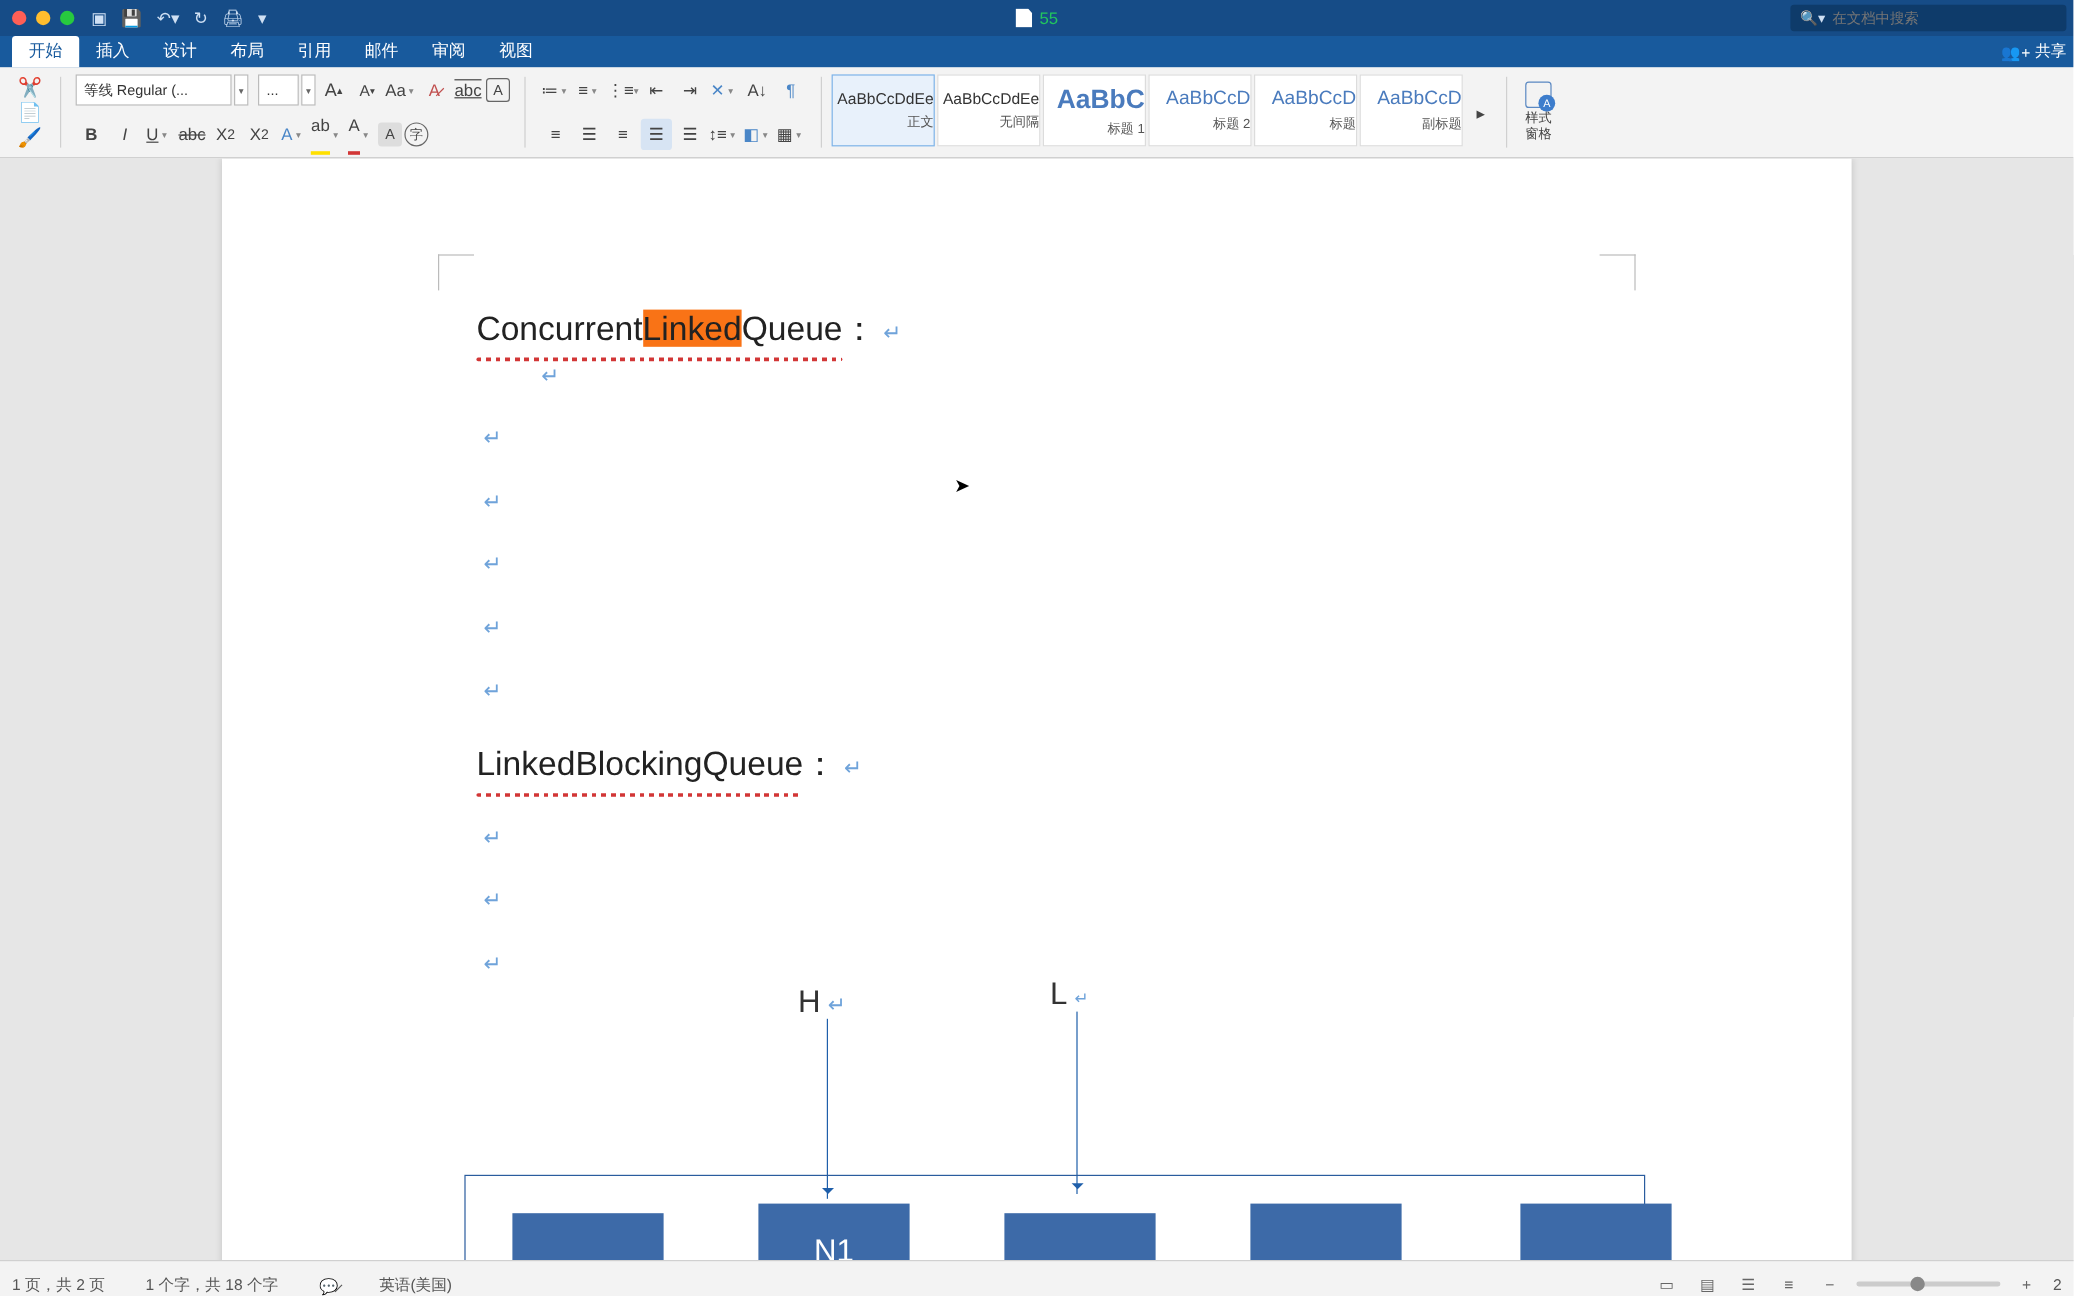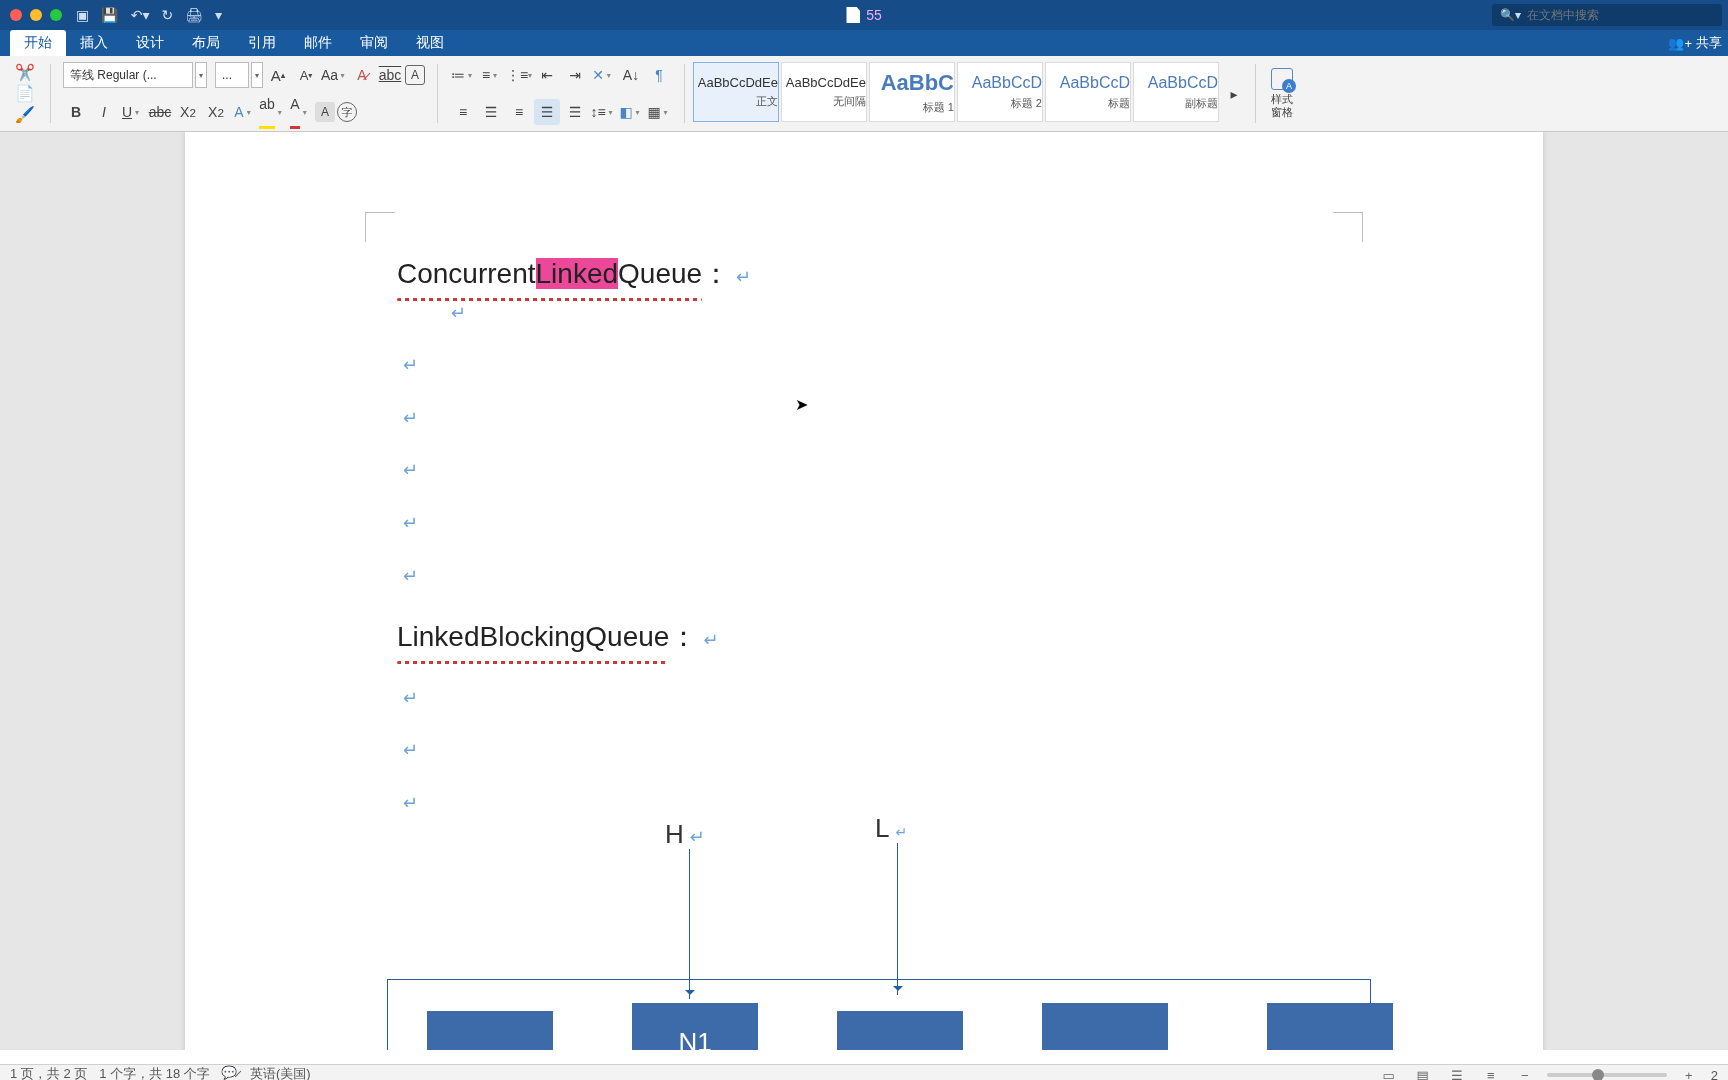--- a/index.html
+++ b/index.html
@@ -5,21 +5,21 @@
 * { margin:0; padding:0; box-sizing:border-box; font-family:-apple-system,"Helvetica Neue",Arial,sans-serif; }
 body { width:1728px; height:1080px; background:#fff; overflow:hidden; }
 
 
 .titlebar { height:30px; background:#164c87; display:flex; align-items:center; position:relative; }
 .traffic { display:flex; gap:8px; padding-left:10px; }
 .traffic span { width:12px; height:12px; border-radius:50%; display:block; }
 .traffic .r{background:#ff5f56;} .traffic .y{background:#ffbd2e;} .traffic .g{background:#27c93f;}
 .qat { display:flex; align-items:center; gap:12px; margin-left:14px; }
 .qat-btn { color:#cfe0f4; font-size:14px; cursor:pointer; }
-.doc-title { position:absolute; left:50%; transform:translateX(-50%); color:#f0abfc; font-size:14px; display:flex; align-items:center; gap:6px;}
+.doc-title { position:absolute; left:50%; transform:translateX(-50%); color:#22c55e; font-size:14px; display:flex; align-items:center; gap:6px;}
 .doc-icon{width:14px;height:16px;background:#fff;display:inline-block;clip-path:polygon(0 0,75% 0,100% 25%,100% 100%,0 100%);}
 .search-box { position:absolute; right:6px; top:4px; height:22px; width:230px; background:#0e3b6a; border-radius:3px; display:flex; align-items:center; padding:0 8px; gap:6px;}
 .search-box input { background:transparent; border:none; color:#9db6d2; font-size:12px; flex:1; outline:none;}
 .mag{color:#cfe0f4;font-size:12px;}
 
 
 .tabstrip { height:26px; background:#185a9d; display:flex; align-items:center; padding-left:10px; position:relative;}
 .tab { height:26px; padding:0 14px; color:#fff; font-size:14px; display:flex; align-items:center; cursor:pointer;}
 .tab.active { background:#fff; color:#185a9d; border-radius:3px 3px 0 0; font-weight:500;}
 .share-btn{position:absolute; right:6px; color:#fff; font-size:13px; display:flex; align-items:center; gap:4px;}
@@ -53,36 +53,36 @@
 
 
 .docwrap{position:absolute;top:132px;left:0;right:0;bottom:30px;background:#e6e6e6;overflow:hidden;}
 .page{width:1358px;min-height:1700px;background:#fff;margin:0 auto;position:relative;box-shadow:0 0 6px rgba(0,0,0,.15);}
 .corner{position:absolute;width:30px;height:30px;}
 .corner.tl{left:180px;top:80px;border-left:1px solid #bbb;border-top:1px solid #bbb;}
 .corner.tr{right:180px;top:80px;border-right:1px solid #bbb;border-top:1px solid #bbb;}
 .content{position:absolute;left:212px;right:212px;top:118px;}
 .line{font-size:28px;color:#222;line-height:1.7;display:flex;align-items:baseline;}
 .para-mark{color:#6fa3da;font-size:18px;margin-left:6px;}
-.sel-text{background:#ec4899;}
+.sel-text{background:#f97316;}
 .squiggle{position:relative;display:inline-block;}
 .squiggle::after{content:"";position:absolute;left:0;right:0;bottom:-3px;height:3px;background:repeating-linear-gradient(90deg,#d23636 0,#d23636 4px,transparent 4px,transparent 8px);border-radius:2px;}
 .cursor-ptr{position:absolute;left:398px;top:145px;font-size:16px;color:#000;}
 .indent{padding-left:48px;}
 
 
 .diagram{position:relative;margin-top:80px;height:200px;}
 .dlabel{position:absolute;font-size:26px;color:#333;}
 .arrow{position:absolute;width:1px;background:#1f5faa;}
 .arrow::after{content:"";position:absolute;bottom:-1px;left:-4px;border:5px solid transparent;border-top-color:#1f5faa;}
 .big-box{position:absolute;left:-10px;right:-40px;top:80px;height:120px;border:1px solid #2a5c9e;}
 .node{position:absolute;top:104px;width:126px;height:80px;background:#3d6aa8;display:flex;align-items:center;justify-content:center;color:#fff;font-size:26px;}
 
 
-.statusbar{position:absolute;left:0;right:0;bottom:0;height:16px;background:#f3f3f3;border-top:1px solid #d0d0d0;display:flex;align-items:flex-start;font-size:13px;color:#555;padding:0 10px;gap:12px;}
+.statusbar{position:absolute;left:0;right:0;bottom:0;height:30px;background:#f3f3f3;border-top:1px solid #d0d0d0;display:flex;align-items:flex-end;font-size:13px;color:#555;padding:0 10px;gap:34px;}
 .status-right{margin-left:auto;display:flex;align-items:center;gap:10px;}
 .view-btn{width:24px;height:20px;display:flex;align-items:center;justify-content:center;color:#666;cursor:pointer;}
 .zoom-track{width:120px;height:4px;background:#ccc;border-radius:2px;position:relative;}
 .zoom-thumb{position:absolute;left:45px;top:-4px;width:12px;height:12px;background:#888;border-radius:50%;}
 </style>
 </head>
 <body>
 
 <div class="titlebar">
   <div class="traffic">

